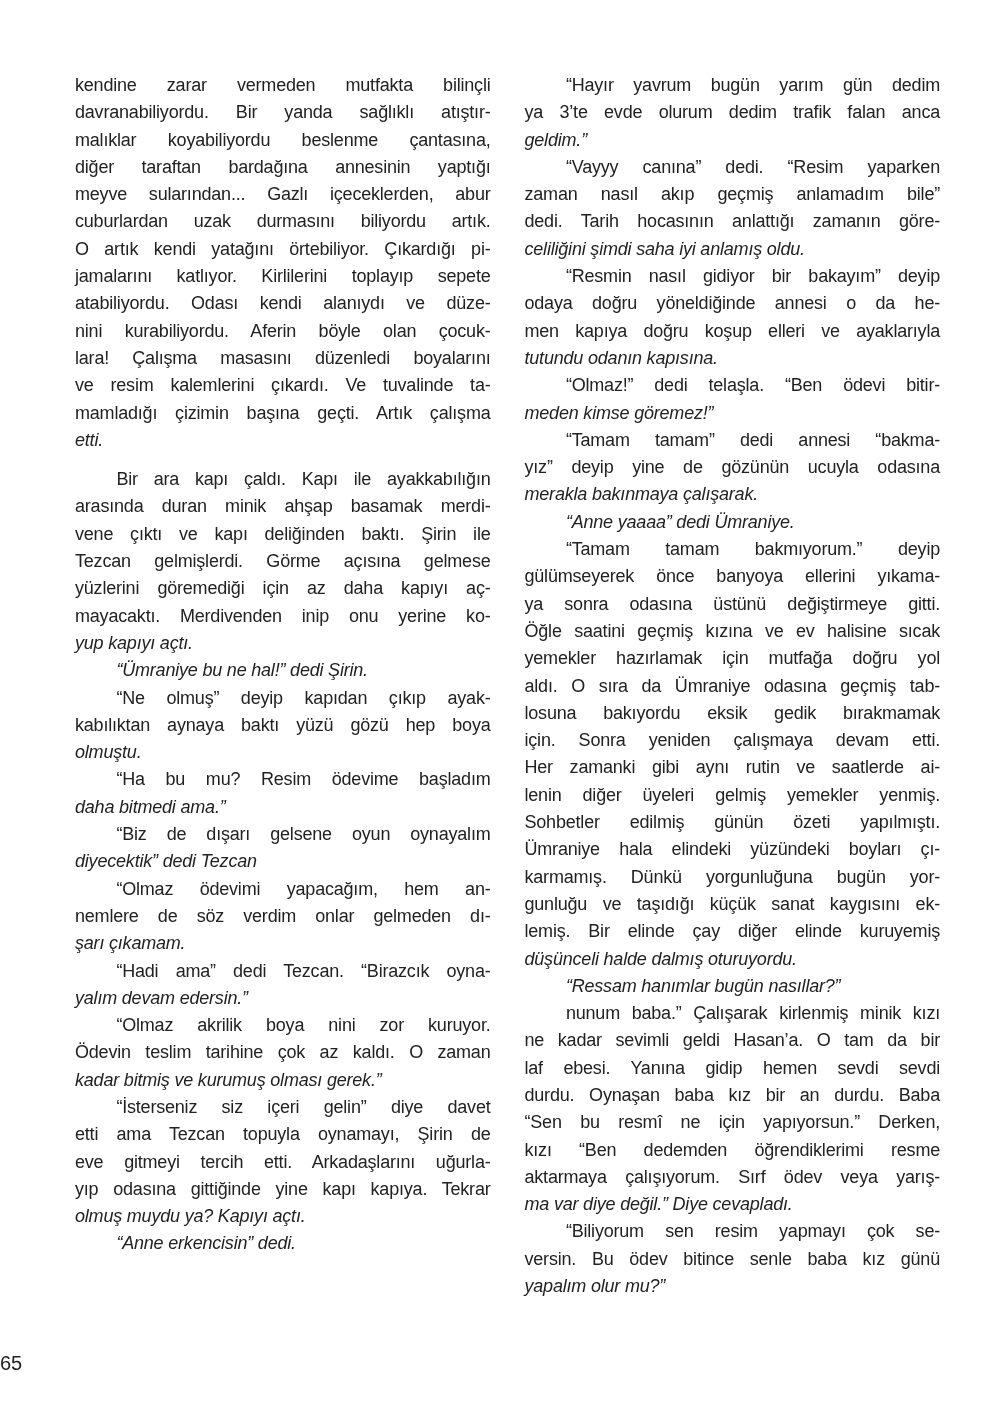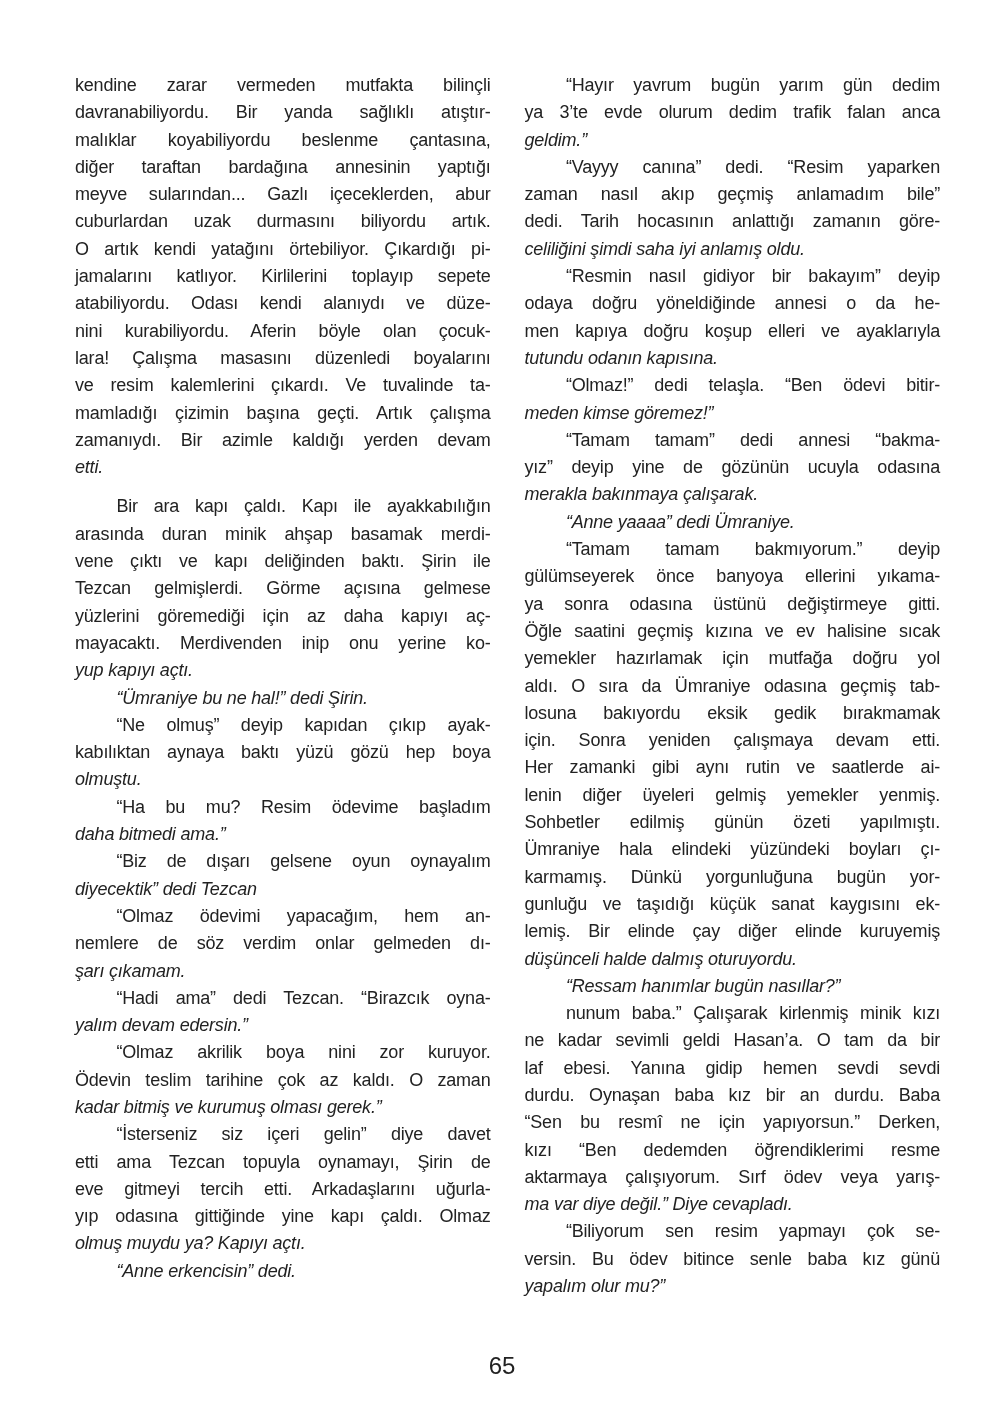--- a/index.html
+++ b/index.html
@@ -48,22 +48,21 @@
     font-style: italic;
   }
   .para.indent .line:first-child {
     text-indent: 2.3em;
   }
   .page-footer {
     position: absolute;
     left: 0;
     right: 0;
     top: 1352px;
-    text-align: center;
-    font-size: 24px;
+    font-size: 20px;
     color: #222222;
   }
 </style>
 </head>
 <body>
 
 <div class="page">
   <div class="columns">
     <div class="column" id="col-left">
         <div class="para">
@@ -73,21 +72,20 @@
           <div class="line">diğer taraftan bardağına annesinin yaptığı</div>
           <div class="line">meyve sularından... Gazlı içeceklerden, abur</div>
           <div class="line">cuburlardan uzak durmasını biliyordu artık.</div>
           <div class="line">O artık kendi yatağını örtebiliyor. Çıkardığı pi-</div>
           <div class="line">jamalarını katlıyor. Kirlilerini toplayıp sepete</div>
           <div class="line">atabiliyordu. Odası kendi alanıydı ve düze-</div>
           <div class="line">nini kurabiliyordu. Aferin böyle olan çocuk-</div>
           <div class="line">lara! Çalışma masasını düzenledi boyalarını</div>
           <div class="line">ve resim kalemlerini çıkardı. Ve tuvalinde ta-</div>
           <div class="line">mamladığı çizimin başına geçti. Artık çalışma</div>
-          <div class="line">zamanıydı. Bir azimle kaldığı yerden devam</div>
           <div class="line last">etti.</div>
         </div>
         <div class="para indent gap-before">
           <div class="line">Bir ara kapı çaldı. Kapı ile ayakkabılığın</div>
           <div class="line">arasında duran minik ahşap basamak merdi-</div>
           <div class="line">vene çıktı ve kapı deliğinden baktı. Şirin ile</div>
           <div class="line">Tezcan gelmişlerdi. Görme açısına gelmese</div>
           <div class="line">yüzlerini göremediği için az daha kapıyı aç-</div>
           <div class="line">mayacaktı. Merdivenden inip onu yerine ko-</div>
           <div class="line last">yup kapıyı açtı.</div>
@@ -119,21 +117,21 @@
         </div>
         <div class="para indent">
           <div class="line">“Olmaz akrilik boya nini zor kuruyor.</div>
           <div class="line">Ödevin teslim tarihine çok az kaldı. O zaman</div>
           <div class="line last">kadar bitmiş ve kurumuş olması gerek.”</div>
         </div>
         <div class="para indent">
           <div class="line">“İsterseniz siz içeri gelin” diye davet</div>
           <div class="line">etti ama Tezcan topuyla oynamayı, Şirin de</div>
           <div class="line">eve gitmeyi tercih etti. Arkadaşlarını uğurla-</div>
-          <div class="line">yıp odasına gittiğinde yine kapı çaldı. Olmaz</div>
+          <div class="line">yıp odasına gittiğinde yine kapı kapıya. Tekrar</div>
           <div class="line last">olmuş muydu ya? Kapıyı açtı.</div>
         </div>
         <div class="para indent">
           <div class="line last">“Anne erkencisin” dedi.</div>
         </div>
       </div>
     <div class="column" id="col-right">
         <div class="para indent">
           <div class="line">“Hayır yavrum bugün yarım gün dedim</div>
           <div class="line">ya 3’te evde olurum dedim trafik falan anca</div>

